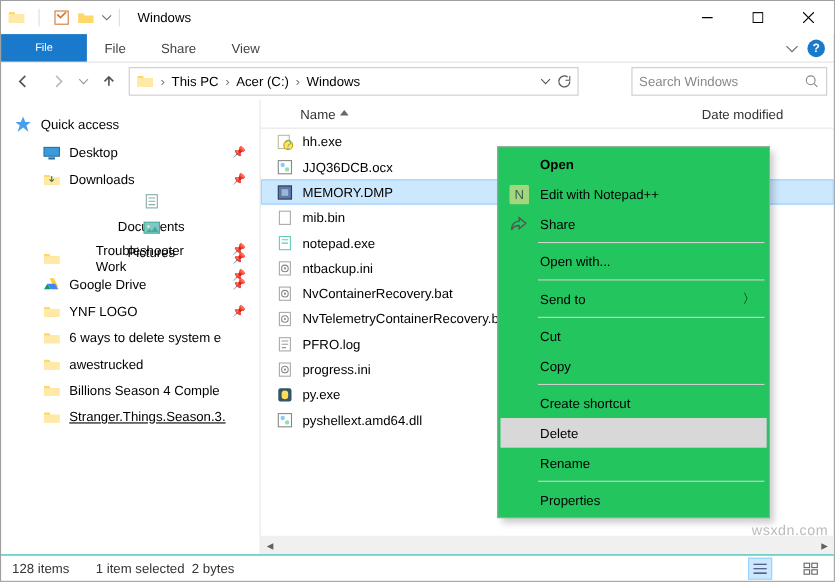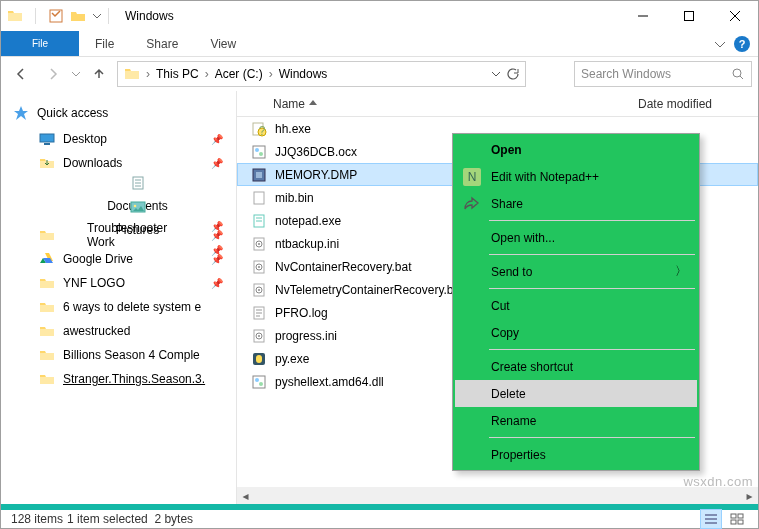--- a/index.html
+++ b/index.html
@@ -47,21 +47,21 @@
     .columns { height: 26px; border-bottom: 1px solid #e5e5e5; display:flex; align-items:center; font-size:12px; color:#333; }
     .col-name { padding-left: 36px; flex:1; display:flex;align-items:center;gap:4px;}
     .col-date { width:120px;}
     .filelist { flex:1; overflow-y:scroll; position:relative; }
     .file-row { height:23px; display:flex;align-items:center; padding-left:14px; gap:8px; white-space:nowrap; overflow:hidden;}
     .file-row.selected { background:#cce8ff; border:1px solid #99d1ff; padding-left:13px; height:23px;}
     .file-row .fname { overflow:hidden;text-overflow:ellipsis;}
     .hsb { height:17px; background:#f0f0f0; display:flex;align-items:center;}
     .hsb .hbtn{width:17px;height:17px;display:flex;align-items:center;justify-content:center;color:#606060;}
     
-    .status { height: 24px; border-top: 6px solid #14b8a6; display:flex; align-items:center; padding: 0 10px; gap: 4px; font-size:12px; color:#333; }
+    .status { height: 24px; border-top: 1px solid #14b8a6; display:flex; align-items:center; padding: 0 10px; gap: 24px; font-size:12px; color:#333; }
     .status .spacer{flex:1;}
     .view-btn{width:22px;height:20px;border:1px solid transparent;display:flex;align-items:center;justify-content:center;}
     .view-btn.active{border-color:#99d1ff;background:#cce8ff;}
     
     .context { position: absolute; left: 416px; top: 133px; width: 248px; background:#22c55e; border:1px solid #a0a0a0; box-shadow: 4px 4px 6px rgba(0,0,0,0.2); padding:2px;margin-left:36px; }
     .ctx-row { height: 27px; display:flex;align-items:center; padding-left: 36px; position:relative;}
     .ctx-row.hover { background:#d8d8d8; }
     .ctx-row.bold { font-weight:bold;}
     .ctx-row .ci { position:absolute; left:8px; width:18px;height:18px; }
     .ctx-row .arrow{margin-left:auto;margin-right:10px;}

